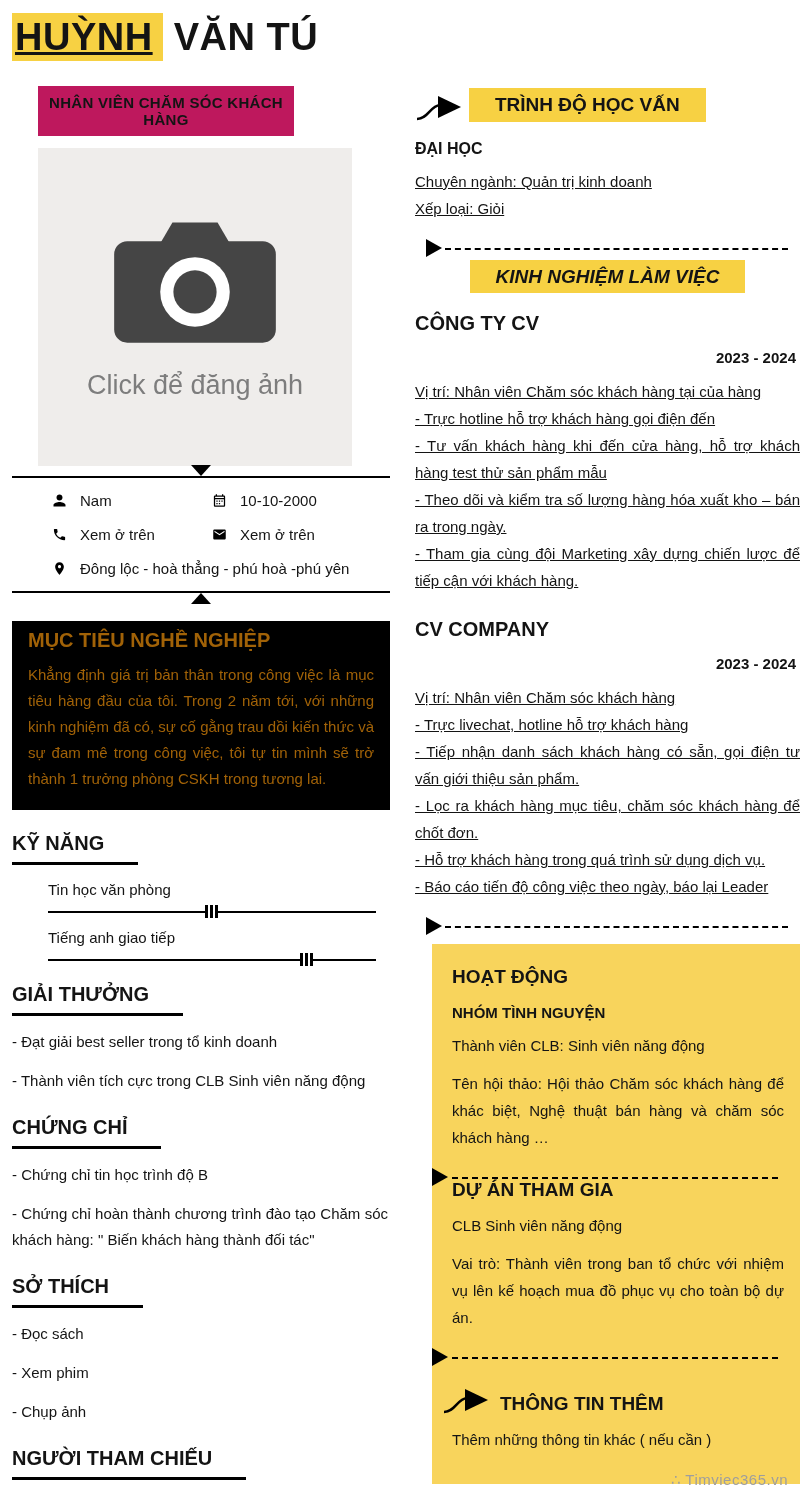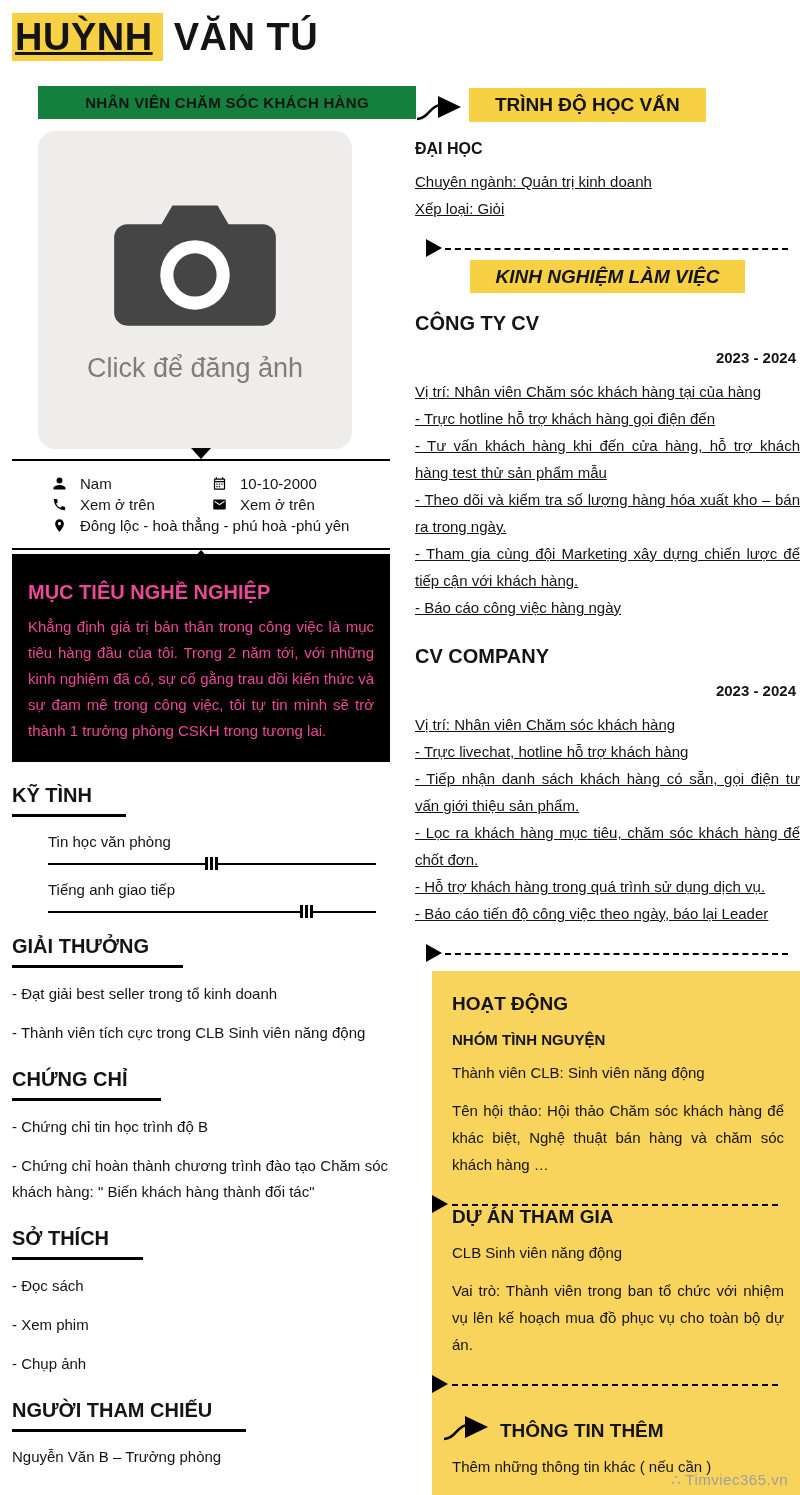--- a/index.html
+++ b/index.html
@@ -13,55 +13,54 @@
     overflow: hidden;
   }
   .col-left  { position:absolute; left:12px;  top:0; width:378px; }
   .col-right { position:absolute; left:415px; top:0; width:385px; }
 
   
   h1.name { margin:14px 0 0 0; font-size:38px; line-height:46px; font-weight:bold; letter-spacing:0.5px; }
   h1.name .hl { background:#F7D143; padding:3px 10px 3px 3px;text-decoration:underline; }
 
   .job-title {
-    margin:26px 0 12px 26px; width:378px;
-    background:#15803d; text-align:center;
+    margin:26px 0 12px 26px; width:256px;
+    background:#be185d; text-align:center;
     font-size:15px; font-weight:bold; letter-spacing:.3px;
     padding:8px 4px;
   }
 
   .photo {
     margin:5px 0 0 26px; width:314px; height:318px;
     background:#EFEDEB;
     display:flex; flex-direction:column; align-items:center; justify-content:center;
     cursor:pointer;
-    border-radius:17px;
   }
   .photo-caption { margin-top:16px; font-size:27px; color:#7d7d7d; }
 
   .rule { position:relative; height:2px; background:#000; }
   .rule-top { margin-top:10px; }
   .rule-top::after {
     content:""; position:absolute; left:50%; margin-left:-10px; bottom:2px;
     border:10px solid transparent; border-top:11px solid #000; border-bottom:0;
   }
   .rule-bottom::after {
     content:""; position:absolute; left:50%; margin-left:-10px; top:2px;
     border:10px solid transparent; border-bottom:11px solid #000; border-top:0;
   }
 
   .info-grid {
     display:grid; grid-template-columns:160px 1fr;
-    padding:14px 0 14px 40px; row-gap:4px; font-size:15px;
+    padding:14px 0 14px 40px; row-gap:17px; font-size:15px;
   }
   .cell { display:flex; align-items:center; gap:13px; }
   .cell svg { flex:0 0 auto; }
   .cell.wide { grid-column:1 / -1; }
 
-  .objective { margin-top:4px; background:#000; color:#ec4899; padding:25px 16px 18px; }
+  .objective { margin-top:28px; background:#000; color:#a16207; padding:6px 16px 18px; }
   .objective h2 { margin:2px 0 10px; font-size:20px; font-weight:bold; }
   .objective p { margin:0; font-size:15px; line-height:26px; text-align:justify; }
 
   .sec { margin-top:22px; }
   h2.underlined {
     display:inline-block; font-size:20px; font-weight:bold; margin:0;
     padding:0 34px 7px 0; border-bottom:3px solid #000;
   }
   .sec .item { margin:13px 2px 0 0; font-size:15px; line-height:26px; text-align:justify; }
 
@@ -170,21 +169,21 @@
   </div>
 
   <div class="rule rule-bottom"></div>
 
   <div class="objective">
     <h2>MỤC TIÊU NGHỀ NGHIỆP</h2>
     <p>Khẳng định giá trị bản thân trong công việc là mục tiêu hàng đầu của tôi. Trong 2 năm tới, với những kinh nghiệm đã có, sự cố gằng trau dồi kiến thức và sự đam mê trong công việc, tôi tự tin mình sẽ trở thành 1 trưởng phòng CSKH trong tương lai.</p>
   </div>
 
   <div class="sec">
-    <h2 class="underlined">KỸ TÌNH</h2>
+    <h2 class="underlined">KỸ NĂNG</h2>
     <div class="skill">
       <div class="skill-label">Tin học văn phòng</div>
       <div class="skill-track">
         <div class="skill-handle" style="left: calc(50% - 7px);"></div>
       </div>
     </div>
     <div class="skill">
       <div class="skill-label">Tiếng anh giao tiếp</div>
       <div class="skill-track">
         <div class="skill-handle" style="left: calc(79% - 7px);"></div>
@@ -240,21 +239,20 @@
   </div>
 
   <div>
     <div class="company">CÔNG TY  CV</div>
     <div class="period">2023 - 2024</div>
     <p class="rline">Vị trí: Nhân viên Chăm sóc khách hàng tại của hàng</p>
     <p class="rline">- Trực hotline hỗ trợ khách hàng gọi điện đến</p>
     <p class="rline">- Tư vấn khách hàng khi đến cửa hàng, hỗ trợ khách hàng test thử sản phẩm mẫu</p>
     <p class="rline">- Theo dõi và kiểm tra số lượng hàng hóa xuất kho – bán ra trong ngày.</p>
     <p class="rline">- Tham gia cùng đội Marketing xây dựng chiến lược để tiếp cận với khách hàng.</p>
-    <p class="rline">- Báo cáo công việc hàng ngày</p>
   </div>
 
   <div>
     <div class="company">CV COMPANY</div>
     <div class="period">2023 - 2024</div>
     <p class="rline">Vị trí: Nhân viên Chăm sóc khách hàng</p>
     <p class="rline">- Trực livechat, hotline hỗ trợ khách hàng</p>
     <p class="rline">- Tiếp nhận danh sách khách hàng có sẵn, gọi điện tư vấn giới thiệu sản phẩm.</p>
     <p class="rline">- Lọc ra khách hàng mục tiêu, chăm sóc khách hàng để chốt đơn.</p>
     <p class="rline">- Hỗ trợ khách hàng trong quá trình sử dụng dịch vụ.</p>

